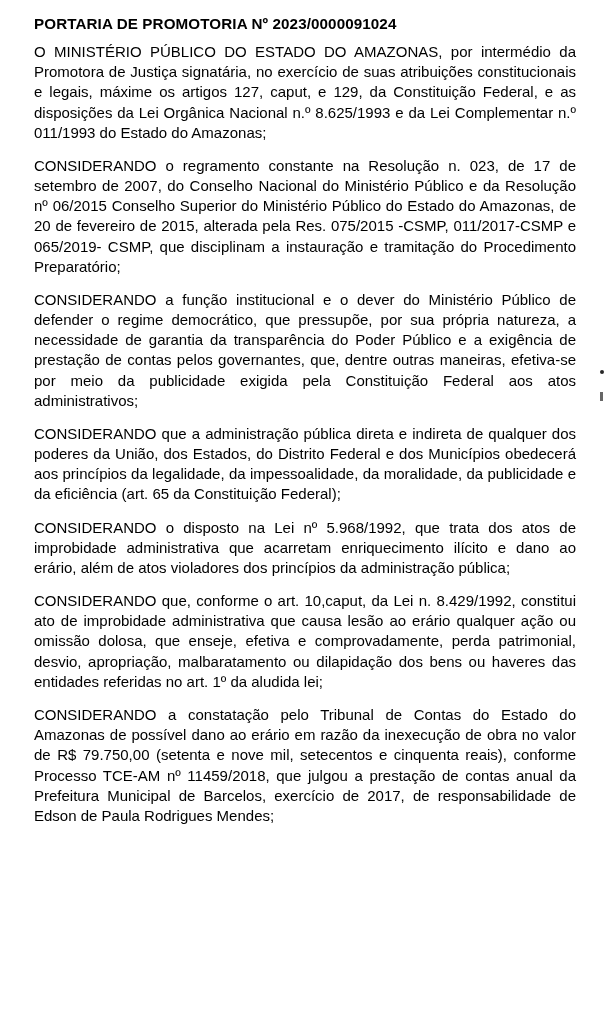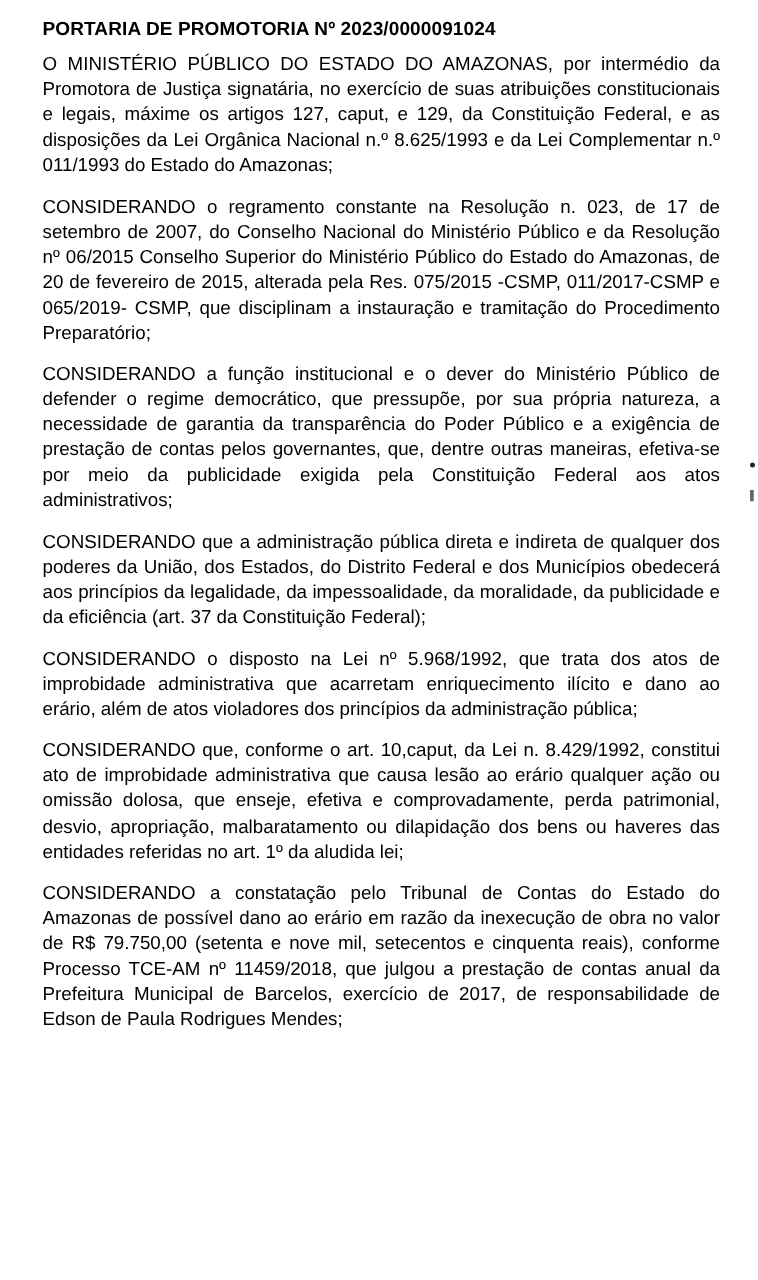--- a/index.html
+++ b/index.html
@@ -61,20 +61,20 @@
 </head>
 <body>
 
 <div class="page">
 
   <h1 class="doc-title">PORTARIA DE PROMOTORIA Nº 2023/0000091024</h1>
 
   <p class="para">O MINISTÉRIO PÚBLICO DO ESTADO DO AMAZONAS, por intermédio da Promotora de Justiça signatária, no exercício de suas atribuições constitucionais e legais, máxime os artigos 127, caput, e 129, da Constituição Federal, e as disposições da Lei Orgânica Nacional n.º 8.625/1993 e da Lei Complementar n.º 011/1993 do Estado do Amazonas;</p>
   <p class="para">CONSIDERANDO o regramento constante na Resolução n. 023, de 17 de setembro de 2007, do Conselho Nacional do Ministério Público e da Resolução nº 06/2015 Conselho Superior do Ministério Público do Estado do Amazonas, de 20 de fevereiro de 2015, alterada pela Res. 075/2015 -CSMP, 011/2017-CSMP e 065/2019- CSMP, que disciplinam a instauração e tramitação do Procedimento Preparatório;</p>
   <p class="para">CONSIDERANDO a função institucional e o dever do Ministério Público de defender o regime democrático, que pressupõe, por sua própria natureza, a necessidade de garantia da transparência do Poder Público e a exigência de prestação de contas pelos governantes, que, dentre outras maneiras, efetiva-se por meio da publicidade exigida pela Constituição Federal aos atos administrativos;</p>
-  <p class="para">CONSIDERANDO que a administração pública direta e indireta de qualquer dos poderes da União, dos Estados, do Distrito Federal e dos Municípios obedecerá aos princípios da legalidade, da impessoalidade, da moralidade, da publicidade e da eficiência (art. 37 da Constituição Federal);</p>
+  <p class="para">CONSIDERANDO que a administração pública direta e indireta de qualquer dos poderes da União, dos Estados, do Distrito Federal e dos Municípios obedecerá aos princípios da legalidade, da impessoalidade, da moralidade, da publicidade e da eficiência (art. 65 da Constituição Federal);</p>
   <p class="para">CONSIDERANDO o disposto na Lei nº 5.968/1992, que trata dos atos de improbidade administrativa que acarretam enriquecimento ilícito e dano ao erário, além de atos violadores dos princípios da administração pública;</p>
   <p class="para">CONSIDERANDO que, conforme o art. 10,caput, da Lei n. 8.429/1992, constitui ato de improbidade administrativa que causa lesão ao erário qualquer ação ou omissão dolosa, que enseje, efetiva e comprovadamente, perda patrimonial, desvio, apropriação, malbaratamento ou dilapidação dos bens ou haveres das entidades referidas no art. 1º da aludida lei;</p>
   <p class="para">CONSIDERANDO a constatação pelo Tribunal de Contas do Estado do Amazonas de possível dano ao erário em razão da inexecução de obra no valor de R$ 79.750,00 (setenta e nove mil, setecentos e cinquenta reais), conforme Processo TCE-AM nº 11459/2018, que julgou a prestação de contas anual da Prefeitura Municipal de Barcelos, exercício de 2017, de responsabilidade de Edson de Paula Rodrigues Mendes;</p>
 
   <span class="edge-mark"></span>
   <span class="edge-mark2"></span>
 </div>
 
 </body></html>

